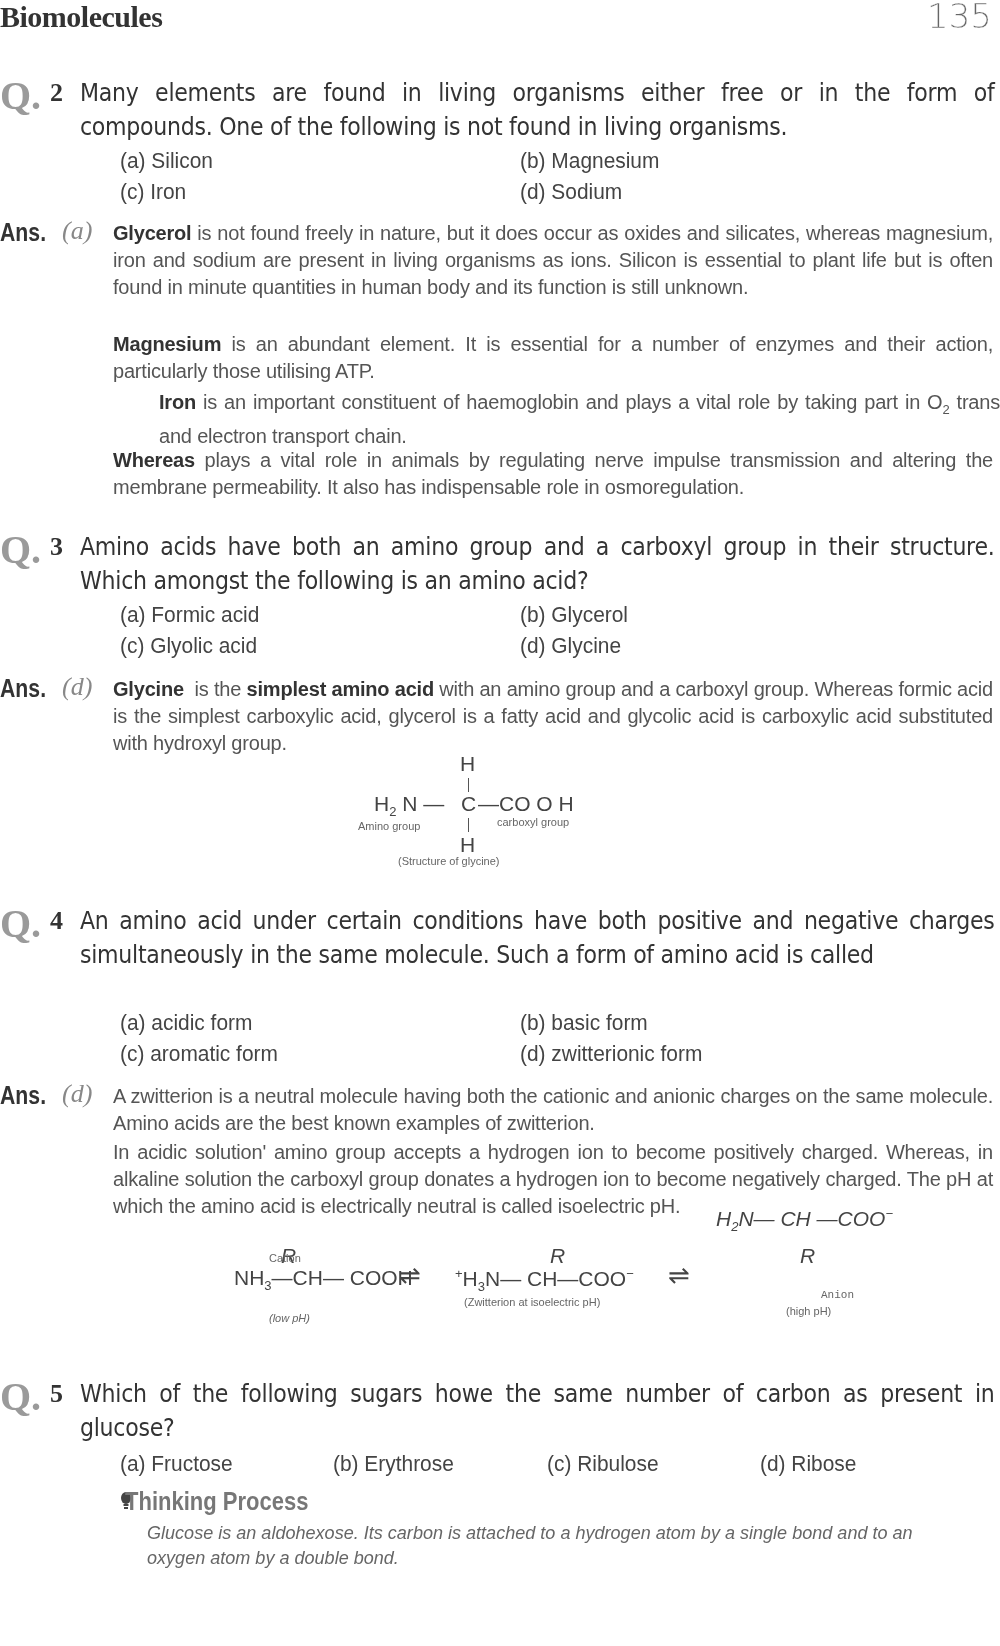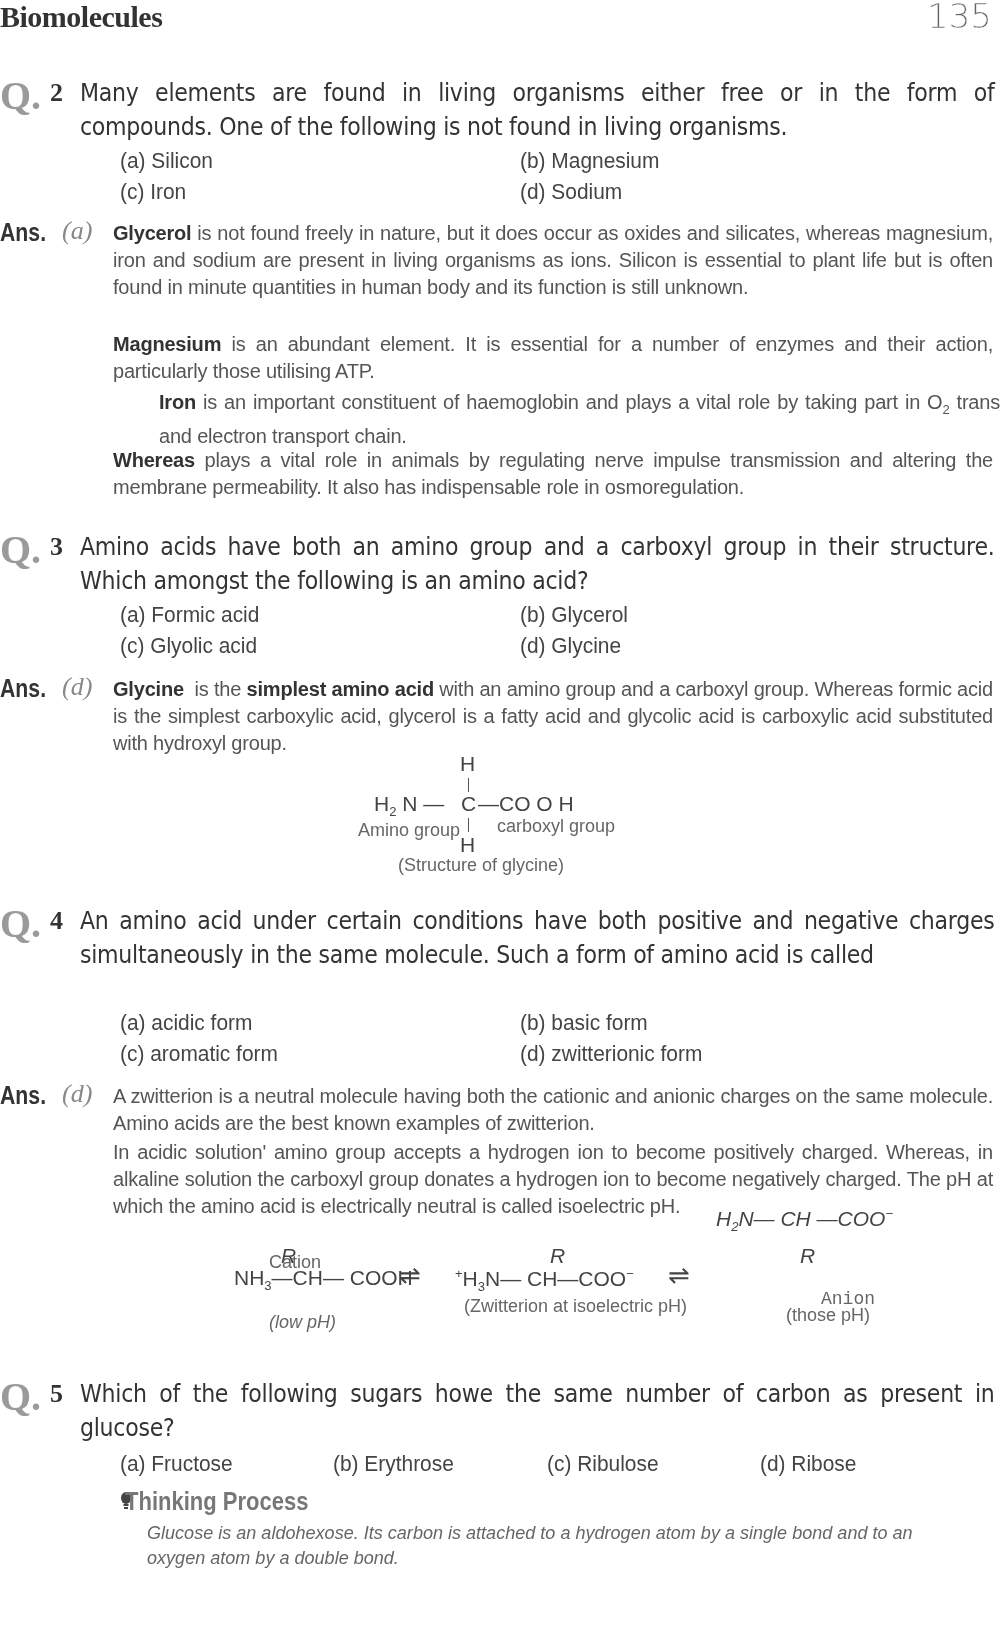--- a/index.html
+++ b/index.html
@@ -19,21 +19,21 @@
 
   .ans-label { position: absolute; left: 0; font-family: "Liberation Sans", sans-serif; font-weight: bold; font-size: 25px; color: #333; transform: scaleX(0.85); transform-origin: left top; }
   .ans-letter { position: absolute; left: 62px; font-family: "Liberation Serif", serif; font-style: italic; font-size: 26px; color: #888; }
   .para { position: absolute; left: 113px; width: 880px; font-family: "Liberation Sans", sans-serif; font-size: 20px; line-height: 27px; color: #555; text-align: justify; letter-spacing: -0.2px; }
   .para b { color: #333; font-weight: bold; }
   sub { font-size: 13px; }
   sup { font-size: 13px; }
 
   .chem { position: absolute; font-family: "Liberation Sans", sans-serif; color: #444; white-space: nowrap; }
   .chem.big { font-size: 21px; }
-  .chem.small { font-size: 18px; color: #666; }
+  .chem.small { font-size: 11px; color: #666; }
   .chem.it { font-style: italic; }
   .bond-v { position: absolute; width: 1px; background: #555; }
 
   .think-title { position: absolute; left: 125px; font-family: "Liberation Sans", sans-serif; font-weight: bold; font-size: 25px; color: #777; transform: scaleX(0.88); transform-origin: left top; }
   .bulb { position: absolute; left: 120px; width: 12px; height: 18px; }
   .think-text { position: absolute; left: 147px; width: 820px; font-family: "Liberation Sans", sans-serif; font-style: italic; font-size: 19px; line-height: 25px; color: #666; transform: scaleX(0.95); transform-origin: left top; }
 </style>
 </head>
 <body>
 
@@ -122,21 +122,21 @@
   <span class="chem small" style="left:269px;top:1312px;font-style:italic;">(low pH)</span>
 
   <span class="chem big it" style="left:550px;top:1244px;">R</span>
   <span class="chem big" style="left:455px;top:1266px;"><sup>+</sup><span>H</span><sub>3</sub><span>N—</span> <span>CH—</span><span>COO</span><sup>−</sup></span>
   <span class="chem big" style="left:668px;top:1260px;font-size:26px;">⇌</span>
   <span class="chem small" style="left:464px;top:1296px;">(Zwitterion at isoelectric pH)</span>
 
   <span class="chem big it" style="left:800px;top:1244px;">R</span>
   <span class="chem big" style="left:716px;top:1206px;font-style:italic;"><span>H</span><sub>2</sub><span>N—</span> <span>CH</span> <span>—COO</span><sup>−</sup></span>
   <span class="chem small" style="left:821px;top:1289px;font-family:Liberation Mono, monospace;">Anion</span>
-  <span class="chem small" style="left:786px;top:1305px;">(those pH)</span>
+  <span class="chem small" style="left:786px;top:1305px;">(high pH)</span>
 </div>
 
 <div class="qblock" style="top:1377px;">
   <span class="qmark">Q.</span>
   <span class="qnum">5</span>
   <div class="qtext" style="top:0;">Which of the following sugars howe the same  number of carbon as present in glucose?</div>
   <div class="opts" style="top:74px;">
     <span class="opt" style="left:0;top:0;">(a) Fructose</span>
     <span class="opt" style="left:213px;top:0;">(b) Erythrose</span>
     <span class="opt" style="left:427px;top:0;">(c) Ribulose</span>

